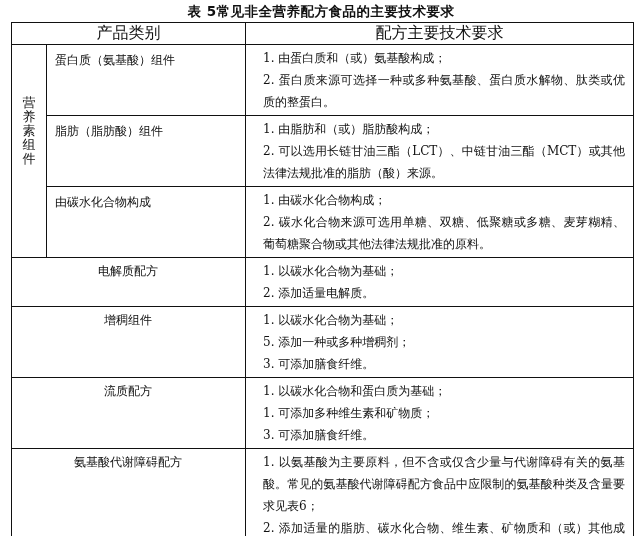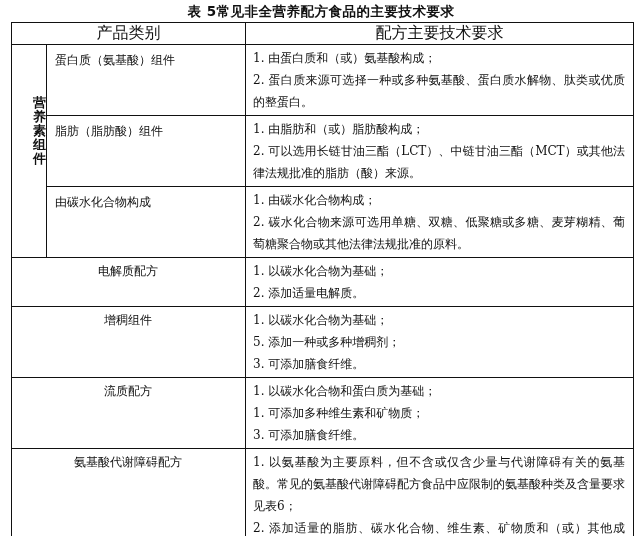--- a/index.html
+++ b/index.html
@@ -8,25 +8,25 @@
     .title { position: absolute; left: 0; top: 3px; width: 642px; text-align: center;
              font-family: "DejaVu Sans", "Liberation Sans", sans-serif; font-weight: bold;
              font-size: 13.5px; letter-spacing: 0.5px; }
     .title .num { margin-right: 0; }
     table { position: absolute; left: 11px; top: 22px; width: 622px;
             border-collapse: collapse; table-layout: fixed; font-size: 12px; }
     td, th { border: 1.5px solid #111; vertical-align: top; padding: 0; }
     th { font-weight: normal; height: 19px; text-align: center; vertical-align: middle; font-size: 16px; }
     .cat { padding: 3px 8px 0 7px; line-height: 21px; text-align: center; }
     .sub { padding: 5px 8px 0 8px; line-height: 21px; }
-    .vert { width: 34px; text-align: right; vertical-align: middle; font-weight: bold; }
+    .vert { width: 34px; text-align: center; vertical-align: middle; }
     .vert span { display: inline-block; width: 14px; line-height: 14px; font-size: 13px;
                  font-family: "DejaVu Sans", "Liberation Sans", sans-serif; word-break: break-all; margin-top: -40px; }
     .req { padding: 2px 8px 2px 7px; line-height: 22px; }
-    .req div { text-align: justify; }
+    .req div { text-align: justify; margin-left: 10px; }
   </style>
 </head>
 <body>
 
 <div class="title">
   <span class="num">表 5</span><span>常见非全营养配方食品的主要技术要求</span>
 </div>
 
 <table>
   <colgroup>

